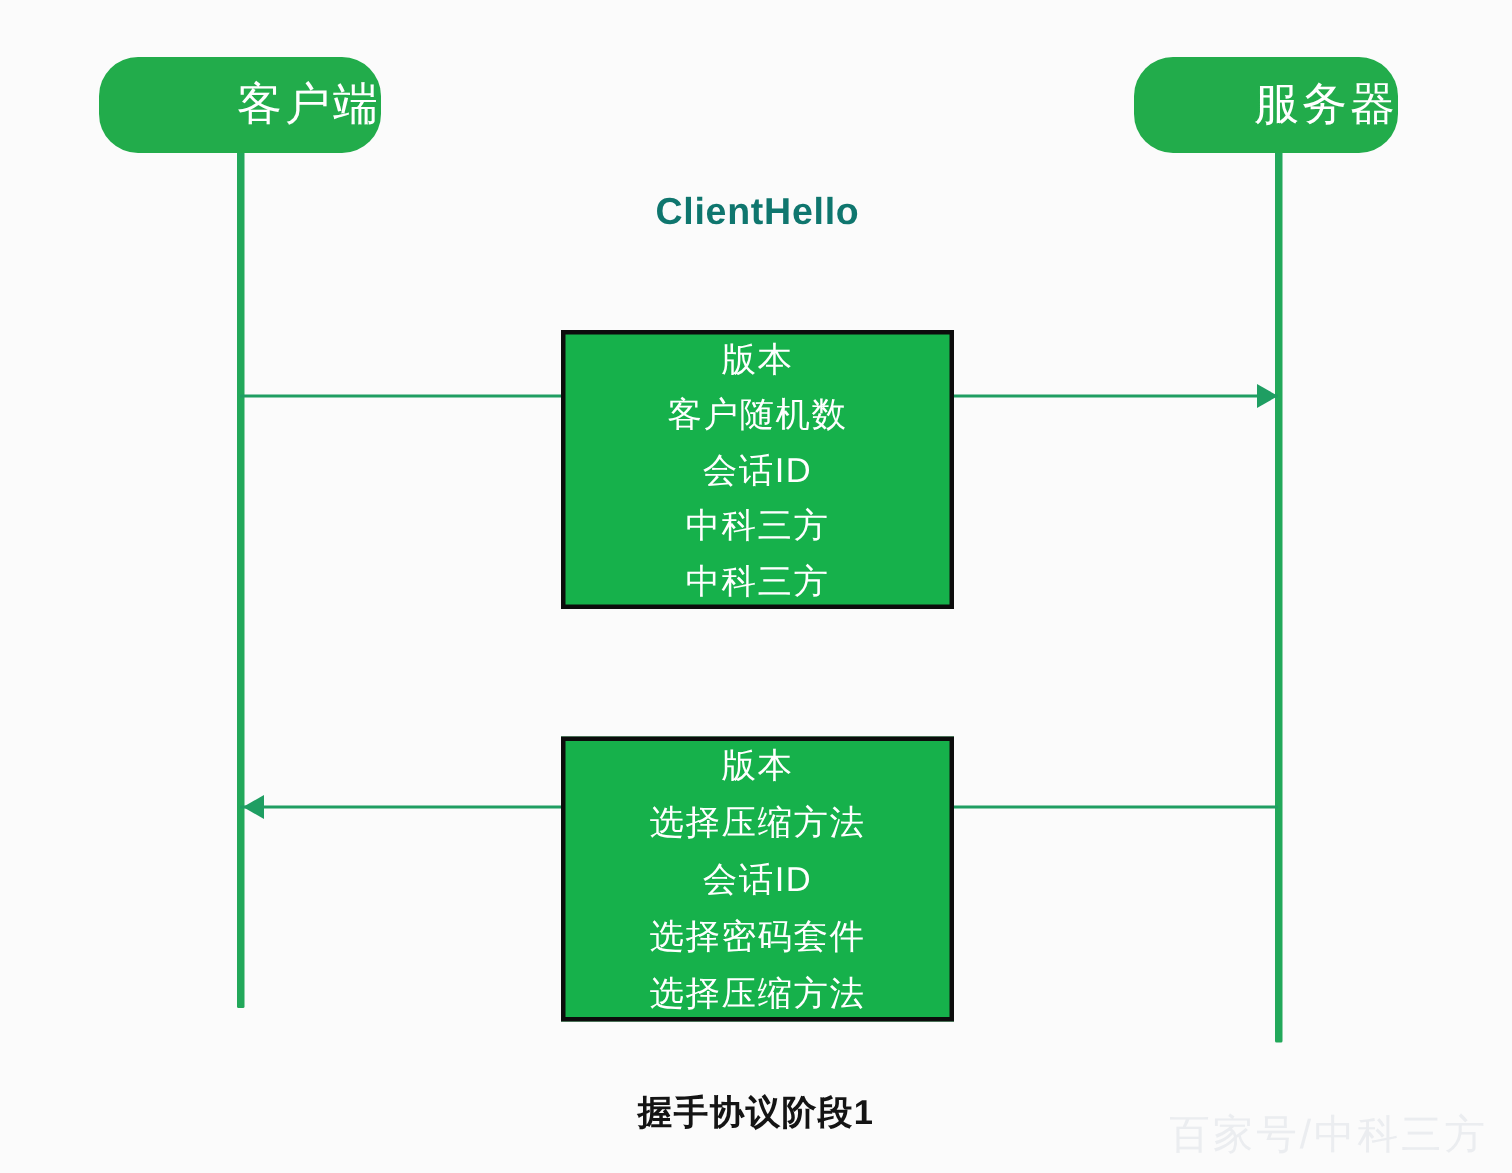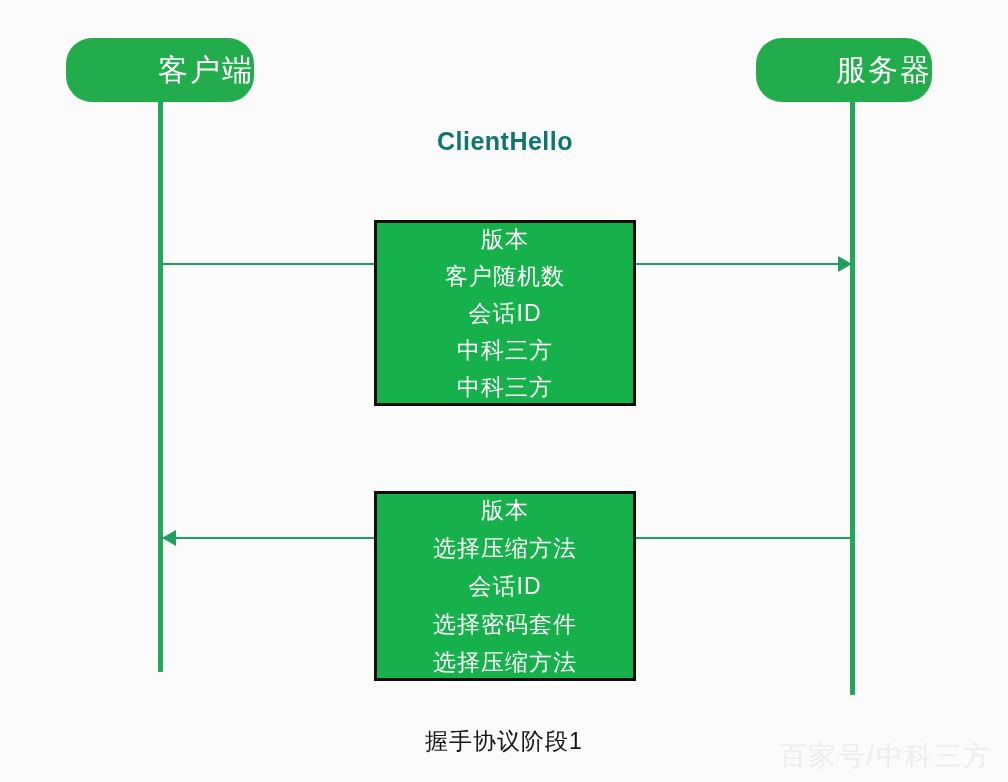--- a/index.html
+++ b/index.html
@@ -117,21 +117,21 @@
 
   
   .diagram-title {
     position: absolute;
     left: 0;
     top: 726px;
     width: 1008px;
     text-align: center;
     color: #141414;
     font-size: 23px;
-    font-weight: normal;
+    font-weight: bold;
     letter-spacing: 1px;
   }
 
   
   .watermark {
     position: absolute;
     right: 16px;
     bottom: 8px;
     color: rgba(225, 228, 232, 0.62);
     font-size: 27px;

